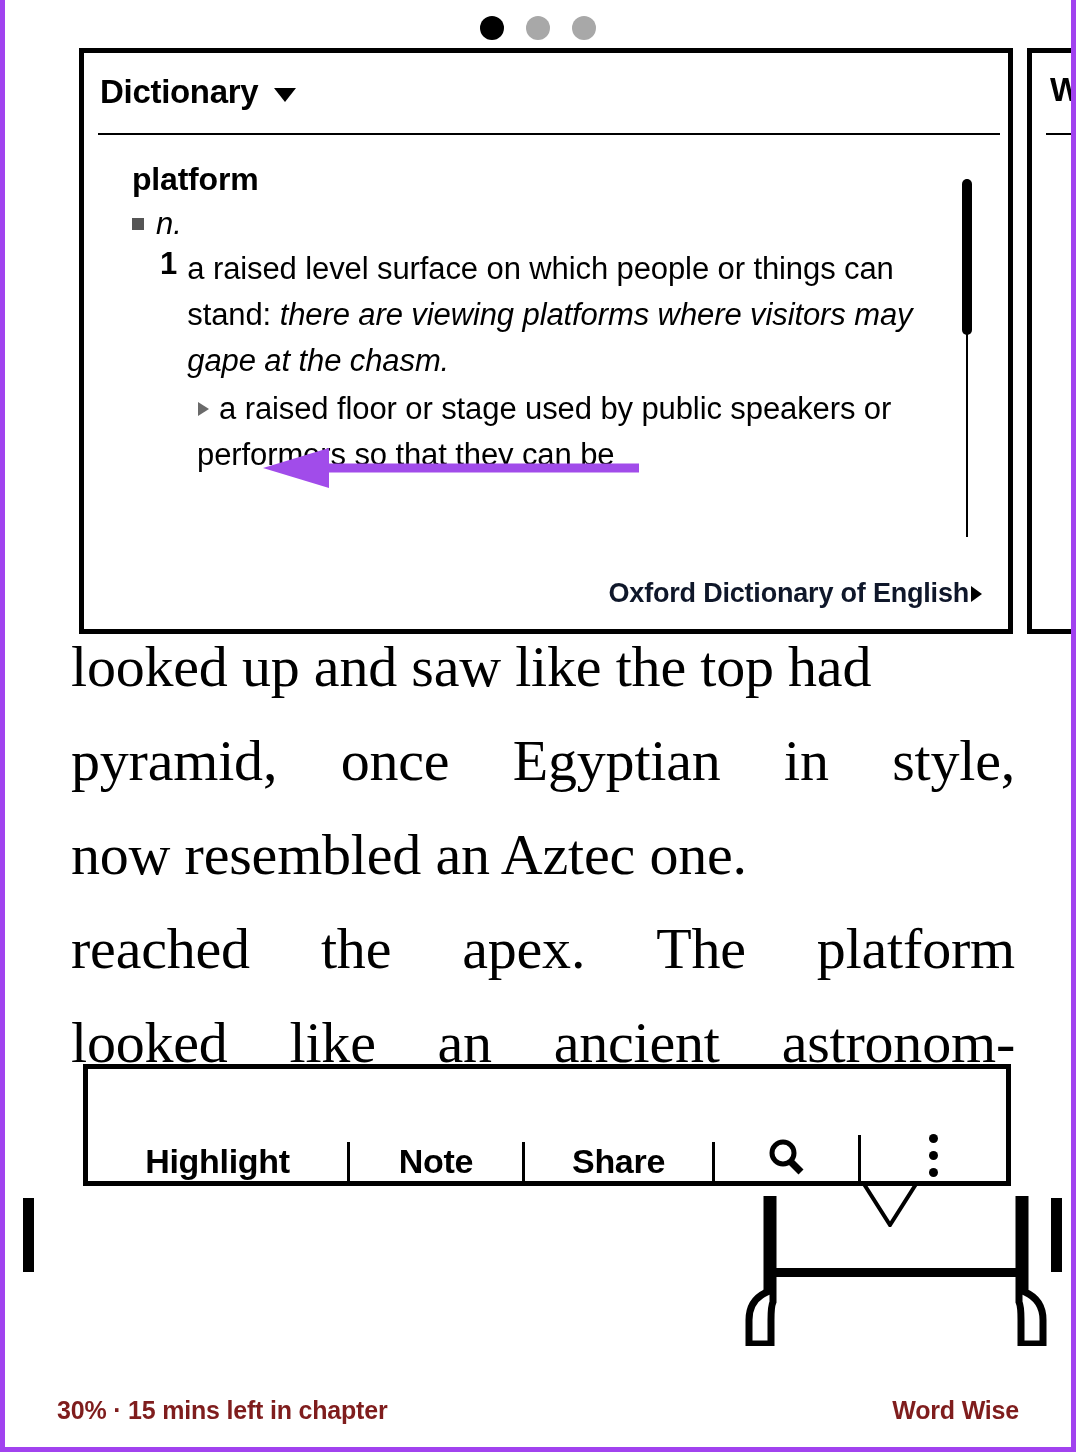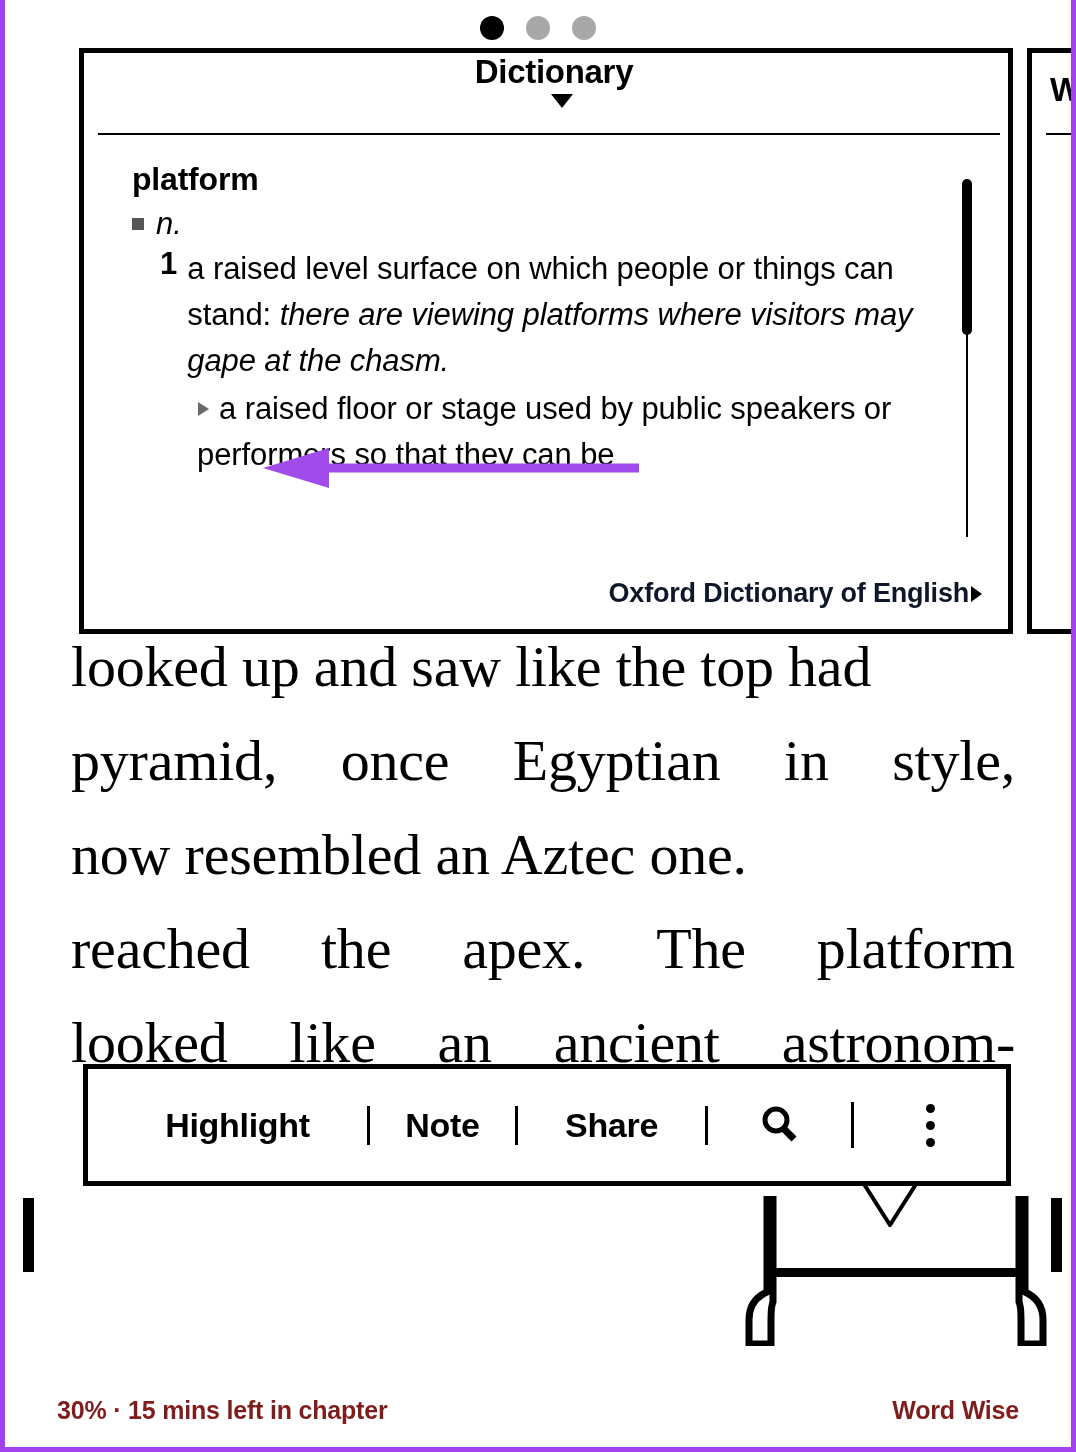--- a/index.html
+++ b/index.html
@@ -84,21 +84,20 @@
   }
   #dict-header {
     position: absolute;
     left: 0; top: 0;
     width: 100%;
     height: 78px;
     display: flex;
     align-items: center;
     padding-left: 16px;
     box-sizing: border-box;
-    flex-direction: column;
   }
   #dict-title {
     font-size: 33px;
     font-weight: bold;
     color: #000000;
     letter-spacing: -0.3px;
   }
   #dict-caret {
     margin-left: 16px;
     width: 0; height: 0;
@@ -271,39 +270,38 @@
   #sel-toolbar {
     position: absolute;
     left: 78px;
     top: 1064px;
     width: 928px;
     height: 122px;
     box-sizing: border-box;
     border: 5px solid #000000;
     background: #ffffff;
     display: flex;
-    align-items: center;
+    align-items: flex-end;
     z-index: 32;
-    padding-left: 20px;
   }
   .tb-item {
     display: flex;
     align-items: center;
     justify-content: center;
     font-size: 34px;
     font-weight: bold;
     color: #000000;
     border-right: 3px solid #000000;
     box-sizing: border-box;
     letter-spacing: -0.3px;
     background: #ffffff;
   }
   .tb-item:last-child { border-right: none; }
   #tb-highlight { width: 262px; }
-  #tb-note      { width: 148px; }
+  #tb-note      { width: 175px; }
   #tb-share     { width: 190px; }
   #tb-search    { width: 146px; }
   #tb-more      { flex: 1 1 auto; }
 
   .kebab-dot {
     width: 9px; height: 9px;
     border-radius: 50%;
     background: #000000;
     margin: 4px 0;
   }

